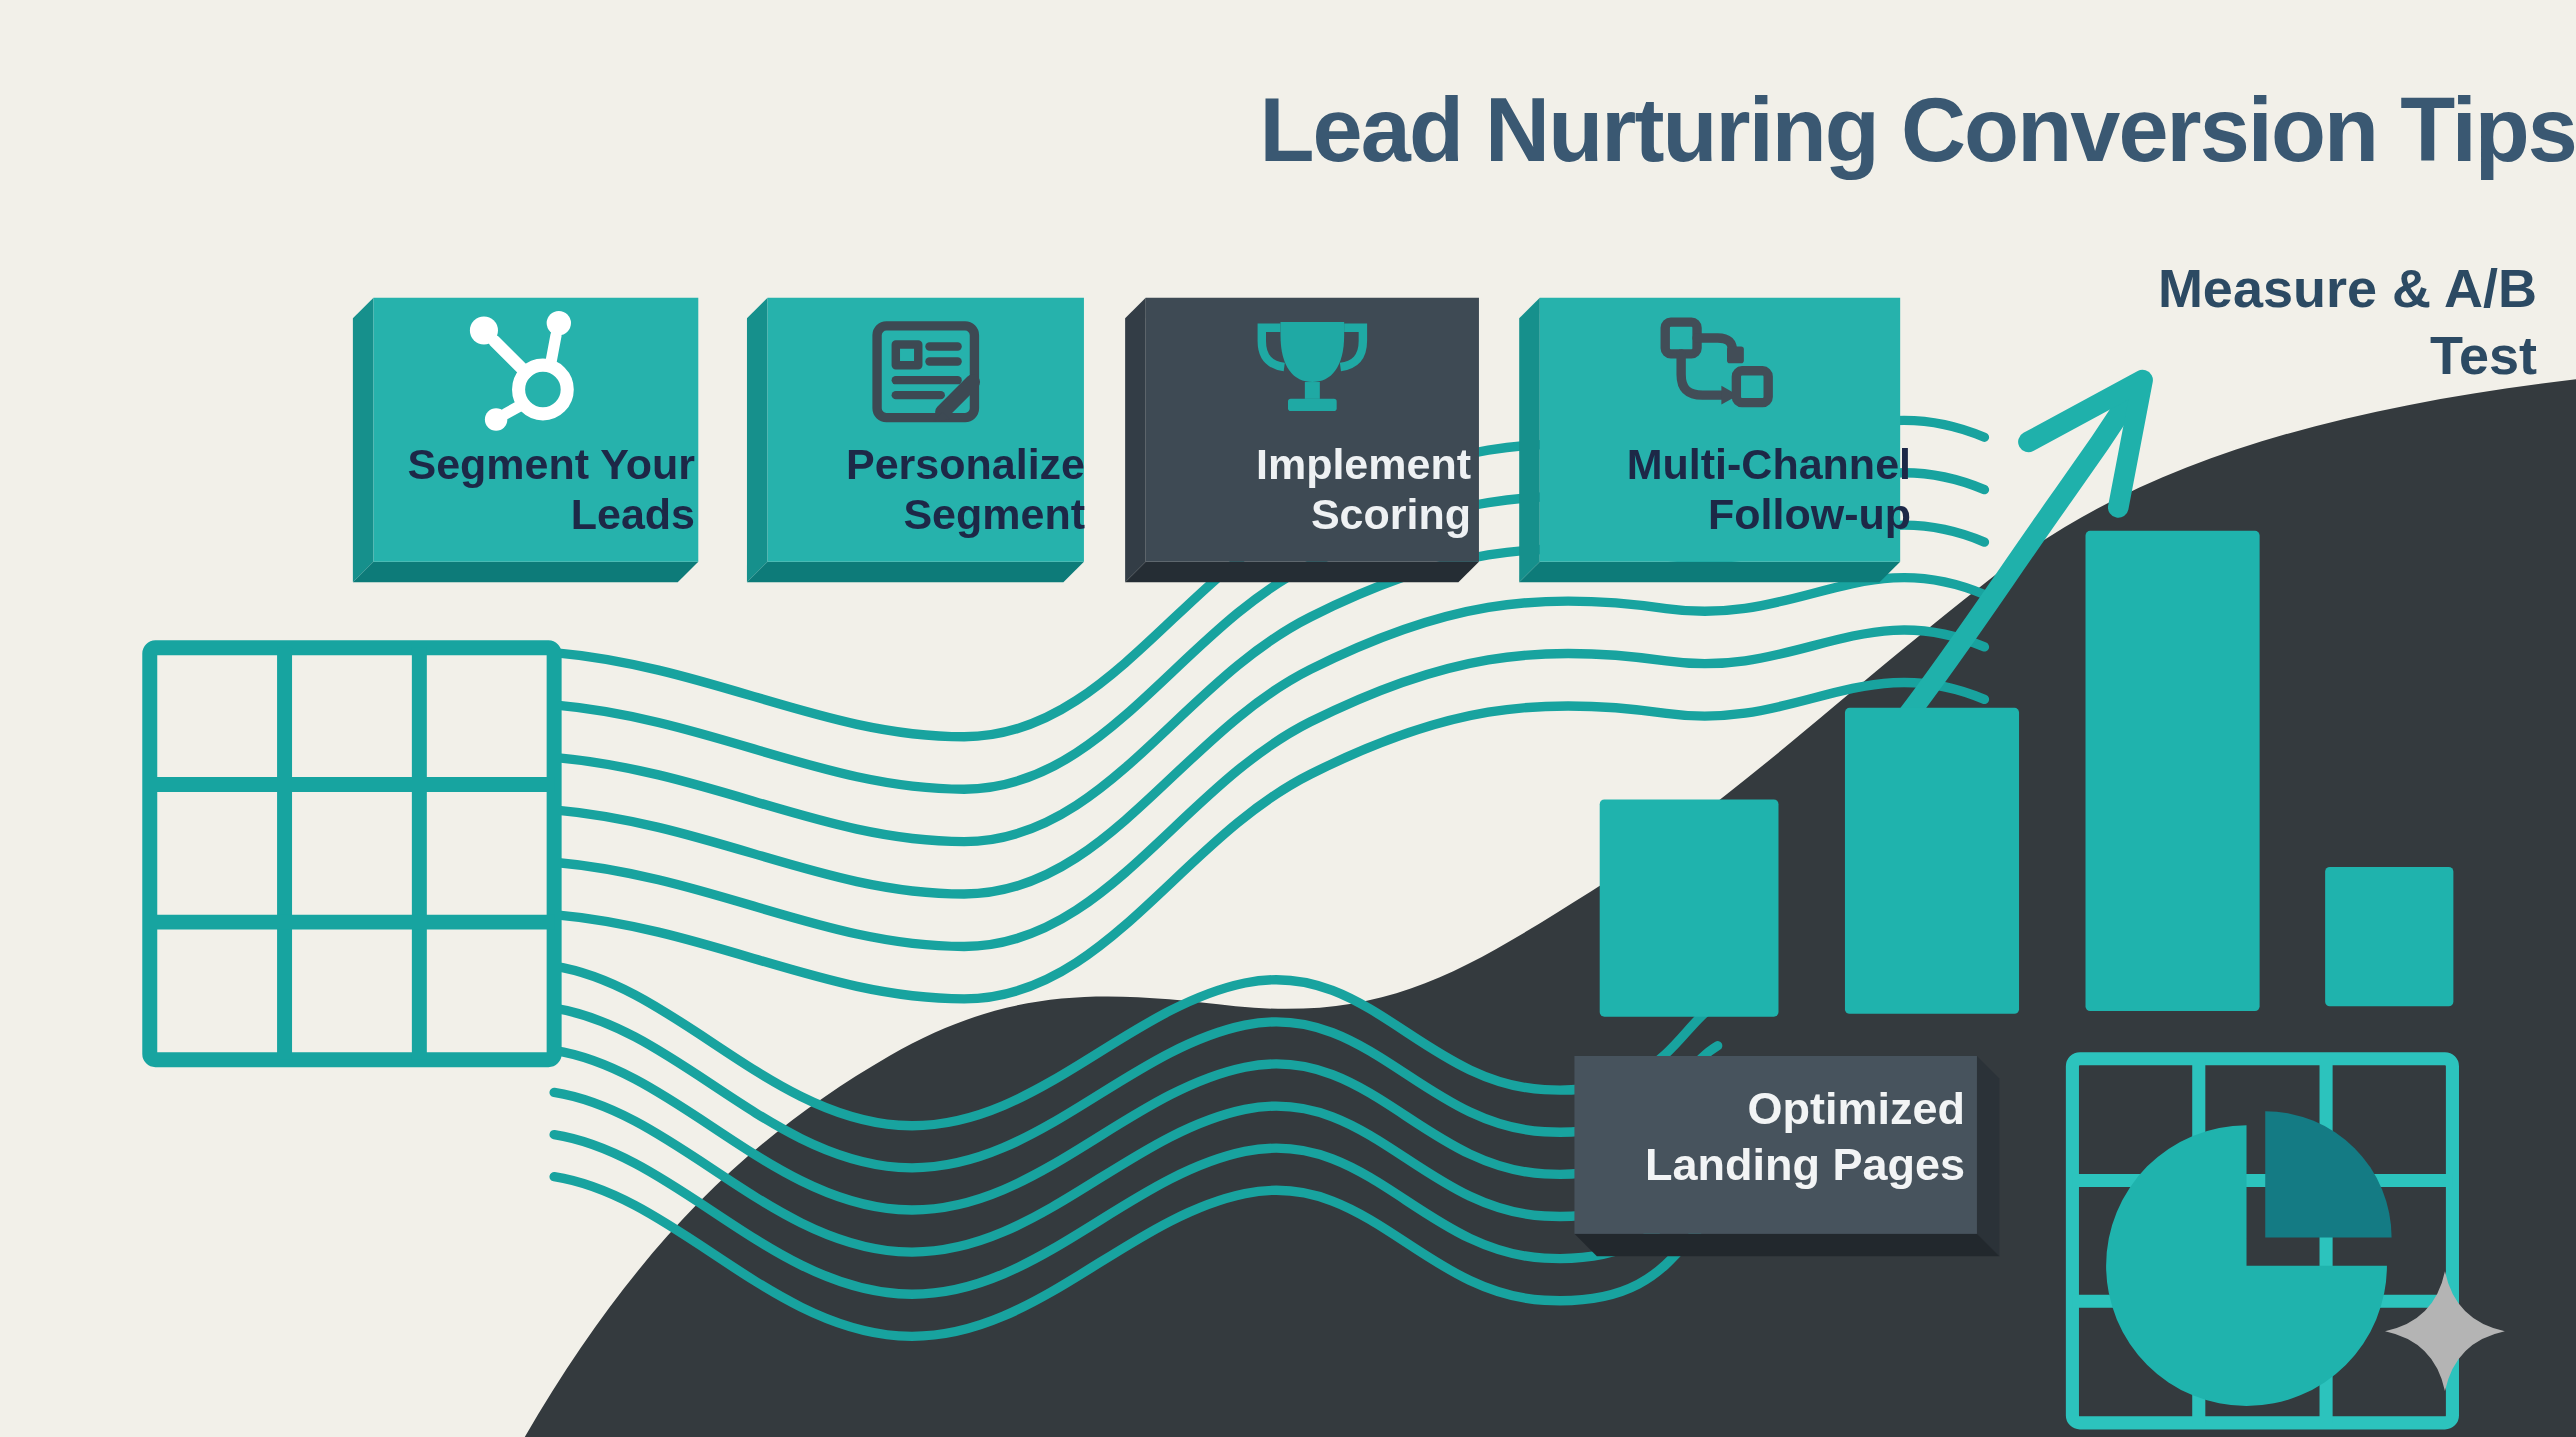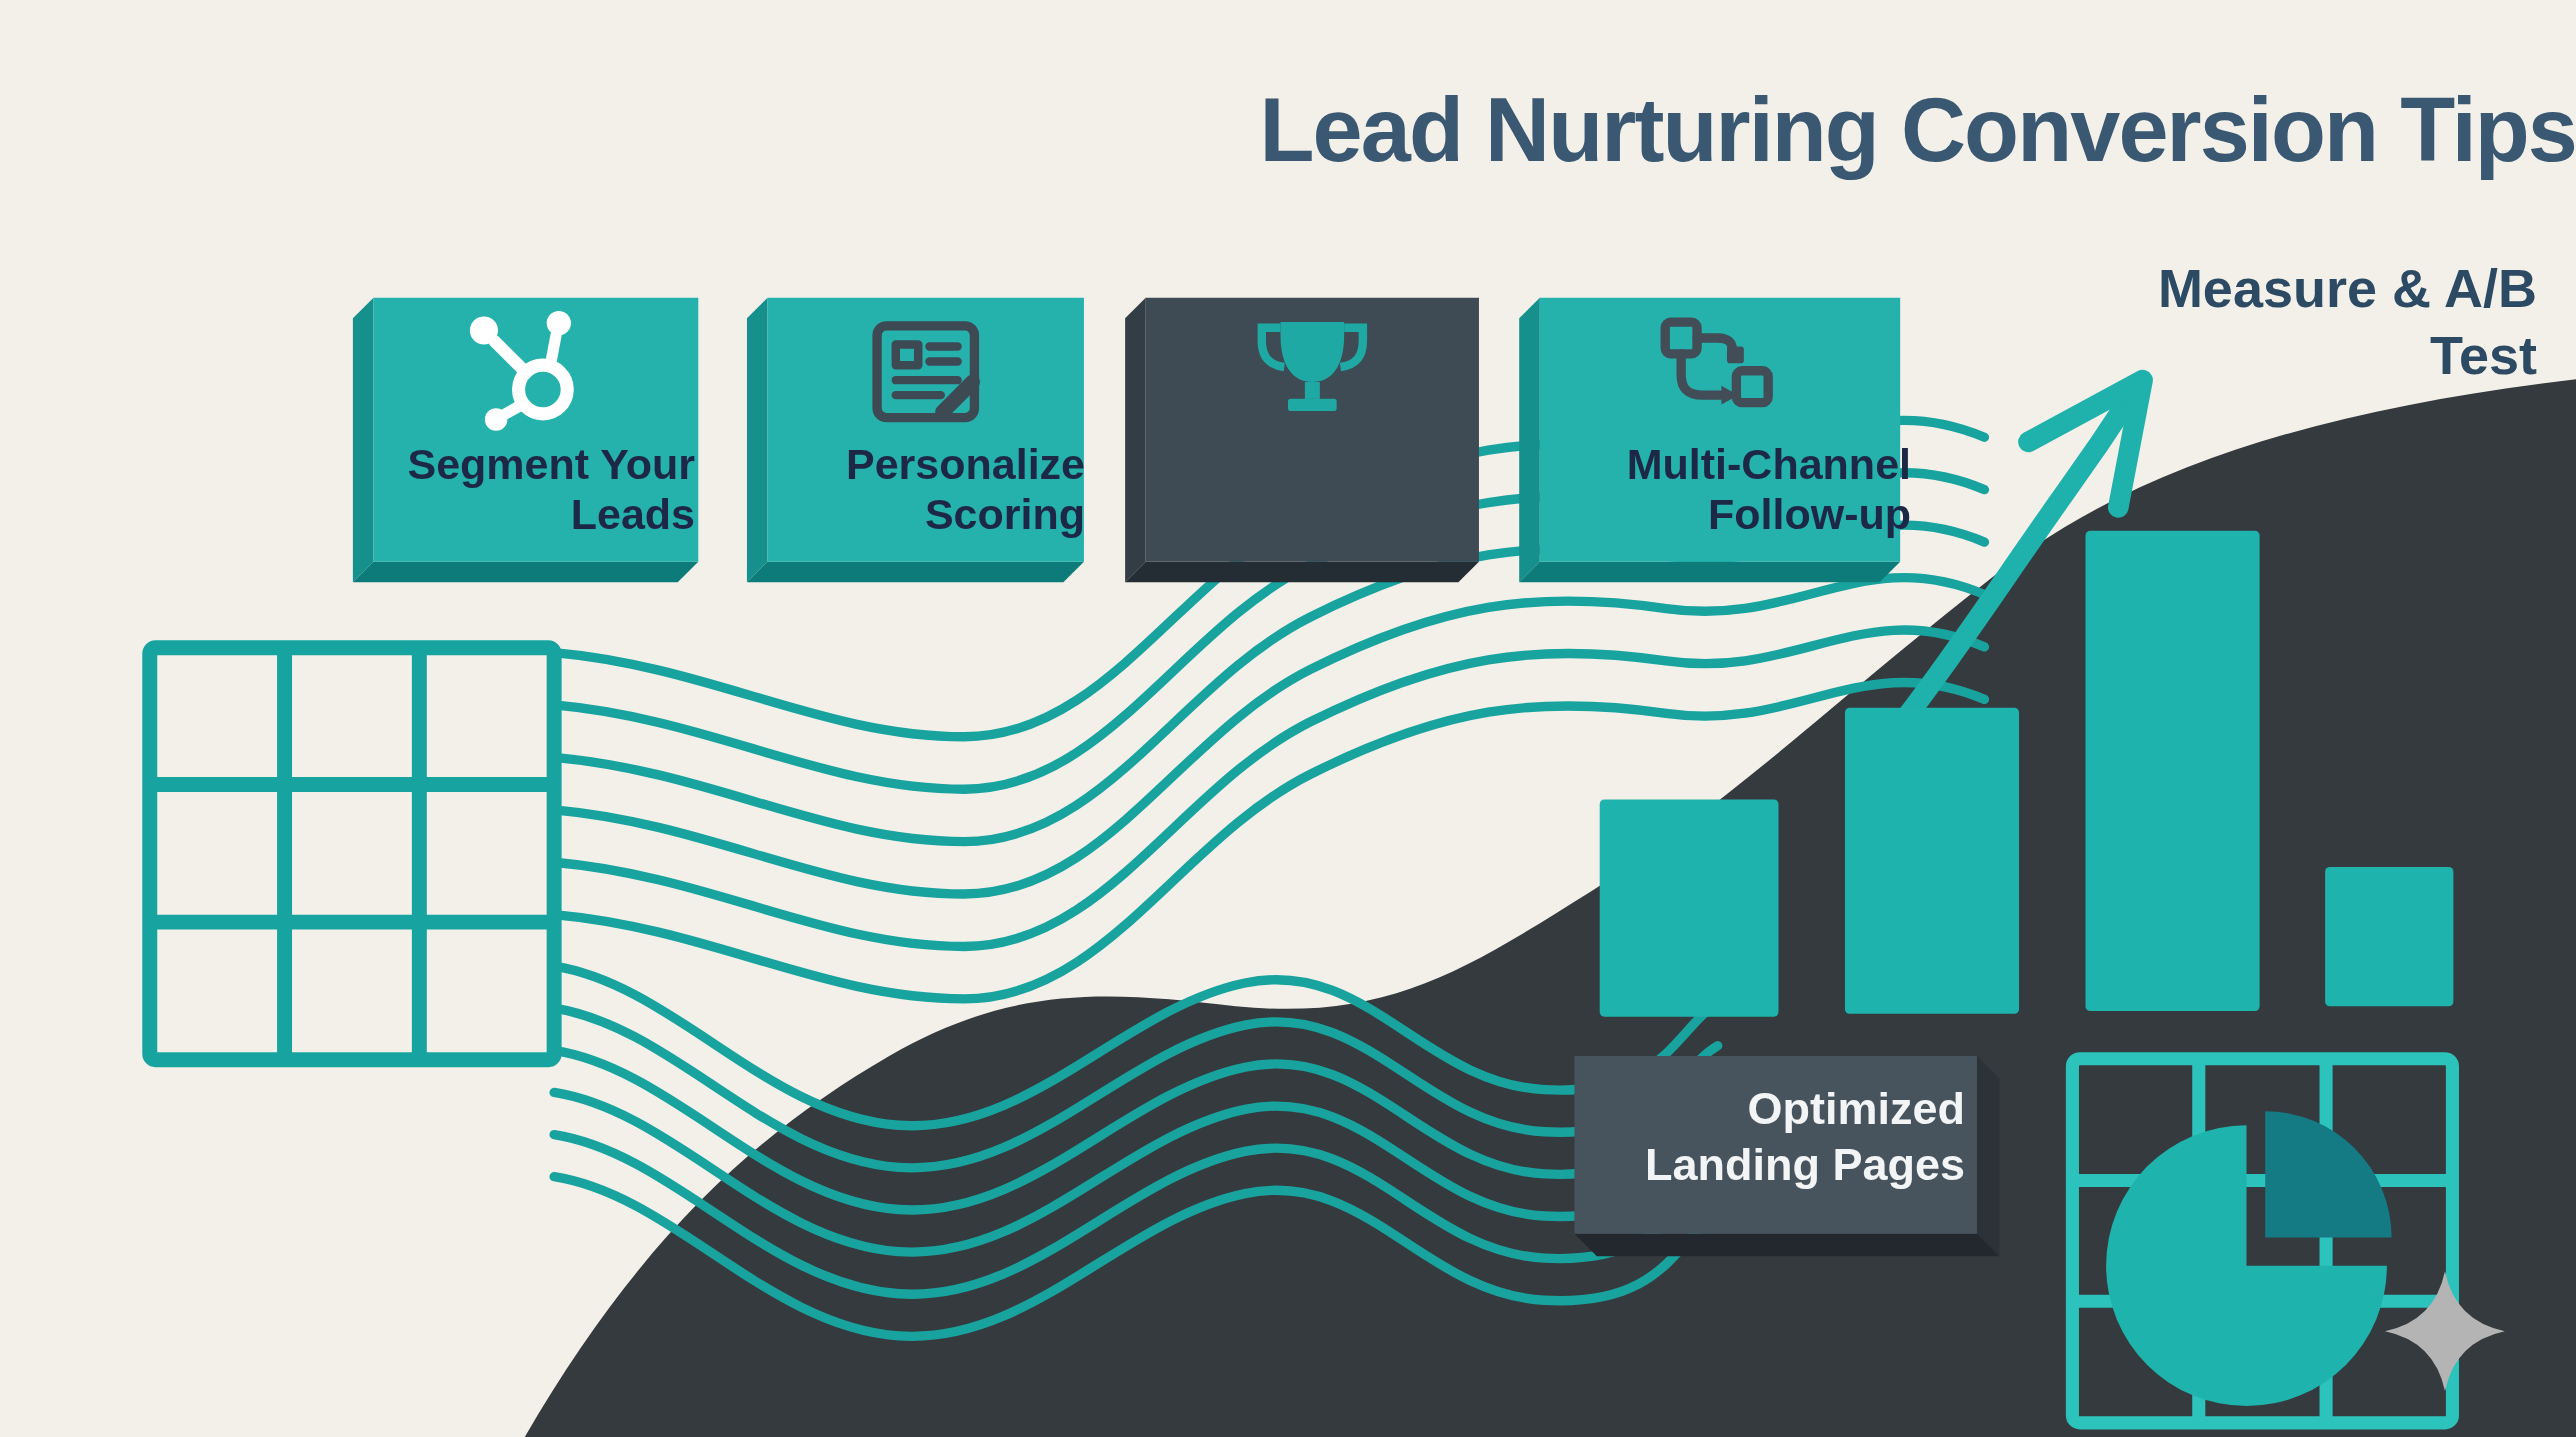--- a/index.html
+++ b/index.html
@@ -162,18 +162,19 @@
   <g>
     <path fill="#1fb3ad" d="M 2400 1352 L 2400 1202 A 150 150 0 1 0 2550 1352 Z"></path>
     <path fill="#147b84" d="M 2420 1322 L 2420 1187 A 135 135 0 0 1 2555 1322 Z"></path>
   </g>
 
   <path fill="#b4b4b4" d="M 2612 1358 Q 2623 1411 2676 1422 Q 2623 1433 2612 1486 Q 2601 1433 2548 1422 Q 2601 1411 2612 1358 Z"></path>
 </svg>
 
   <div id="title" class="txt">Lead Nurturing Conversion Tips</div>
   <div id="label-step1" class="txt step-label">Segment Your Leads</div>
-  <div id="label-step2" class="txt step-label">Personalize Scoring</div>
+  <div id="label-step2" class="txt step-label">Personalize Segment</div>
+  <div id="label-step3" class="txt step-label light">Implement Scoring</div>
   <div id="label-step4" class="txt step-label">Multi-Channel Follow-up</div>
   <div id="landing-label" class="txt">Optimized Landing Pages</div>
   <div id="measure-label" class="txt">Measure &amp; A/B Test</div>
 </div>
 
 
 </body></html>

